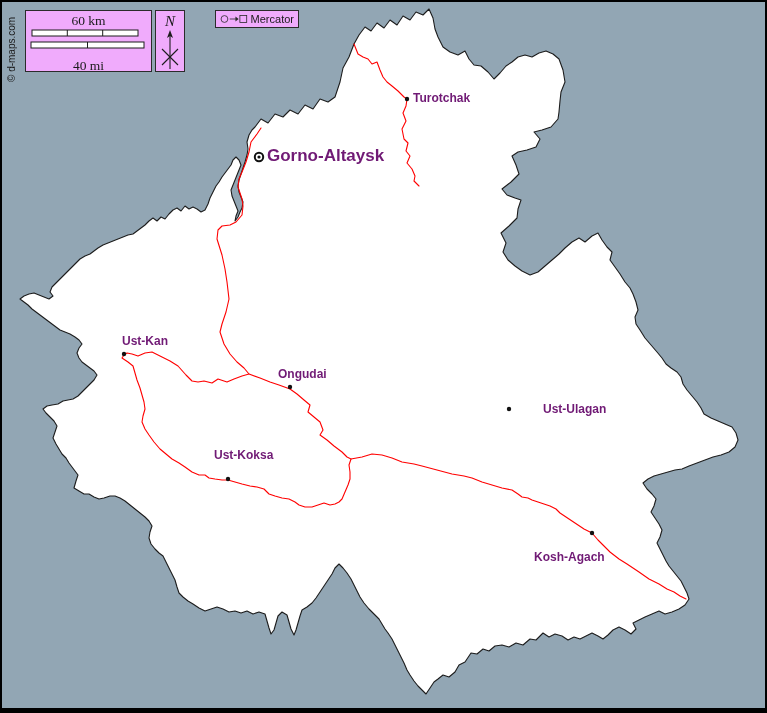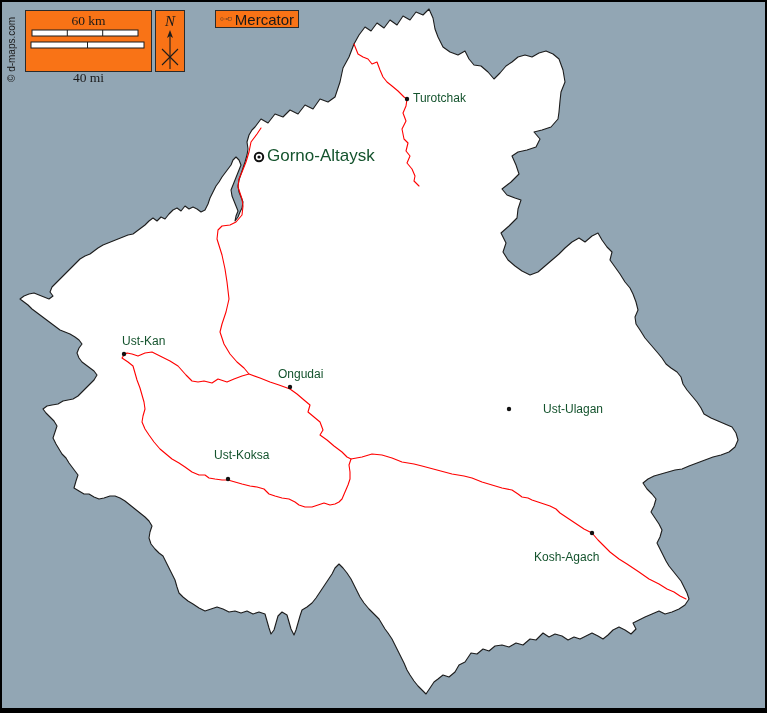--- a/index.html
+++ b/index.html
@@ -12,52 +12,53 @@
     border-bottom-width:5px;
     overflow:hidden;
     font-family:"Liberation Sans", sans-serif;
     color:#1a1a1a;
   }
   #mapsvg{position:absolute;left:0;top:0;}
   .city-label{
     position:absolute;
     font-size:12px;
     line-height:12px;
-    color:#14532d;
+    color:#701a75;
     white-space:nowrap;
+    font-weight:bold;
   }
   .capital-label{
     font-size:17px;
     line-height:16px;
   }
   
   .panel{
     position:absolute;
-    background:#f97316;
+    background:#f0abfc;
     border:1px solid #2b2b2b;
     box-sizing:border-box;
   }
   #scale-panel{left:23px;top:8px;width:127px;height:62px;}
   #scale-panel .scale-text{
     display:block;text-align:center;
     font-family:"Liberation Serif", serif;
     font-size:13.5px;line-height:14px;
   }
   #scale-km-label{margin-top:3px;}
-  #scale-mi-label{margin-top:19px;}
+  #scale-mi-label{margin-top:7px;}
   #compass-panel{left:153px;top:8px;width:30px;height:62px;text-align:center;}
   #compass-panel .north-text{
     font-family:"Liberation Serif", serif;
     font-style:italic;font-size:15px;line-height:16px;display:block;margin-top:2px;
   }
   #mercator-panel{
     left:213px;top:8px;width:84px;height:18px;
     display:flex;align-items:center;gap:3px;padding:0 4px;
   }
-  #mercator-panel .merc-text{font-size:15px;line-height:11px;}
+  #mercator-panel .merc-text{font-size:11px;line-height:11px;}
   #copyright{
     position:absolute;
     left:4px;top:80px;
     width:72px;height:12px;
     font-size:10px;line-height:12px;
     transform:rotate(-90deg);
     transform-origin:left top;
     white-space:nowrap;
     color:#1a1a1a;
   }

